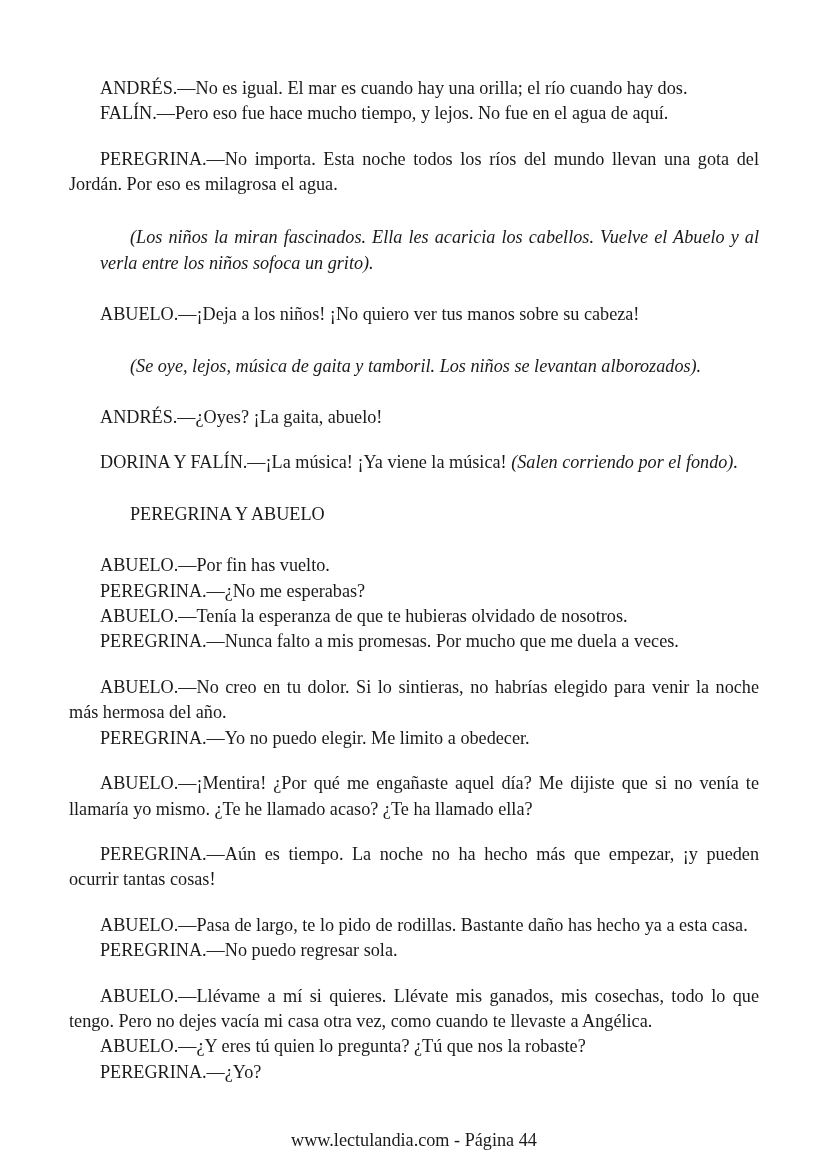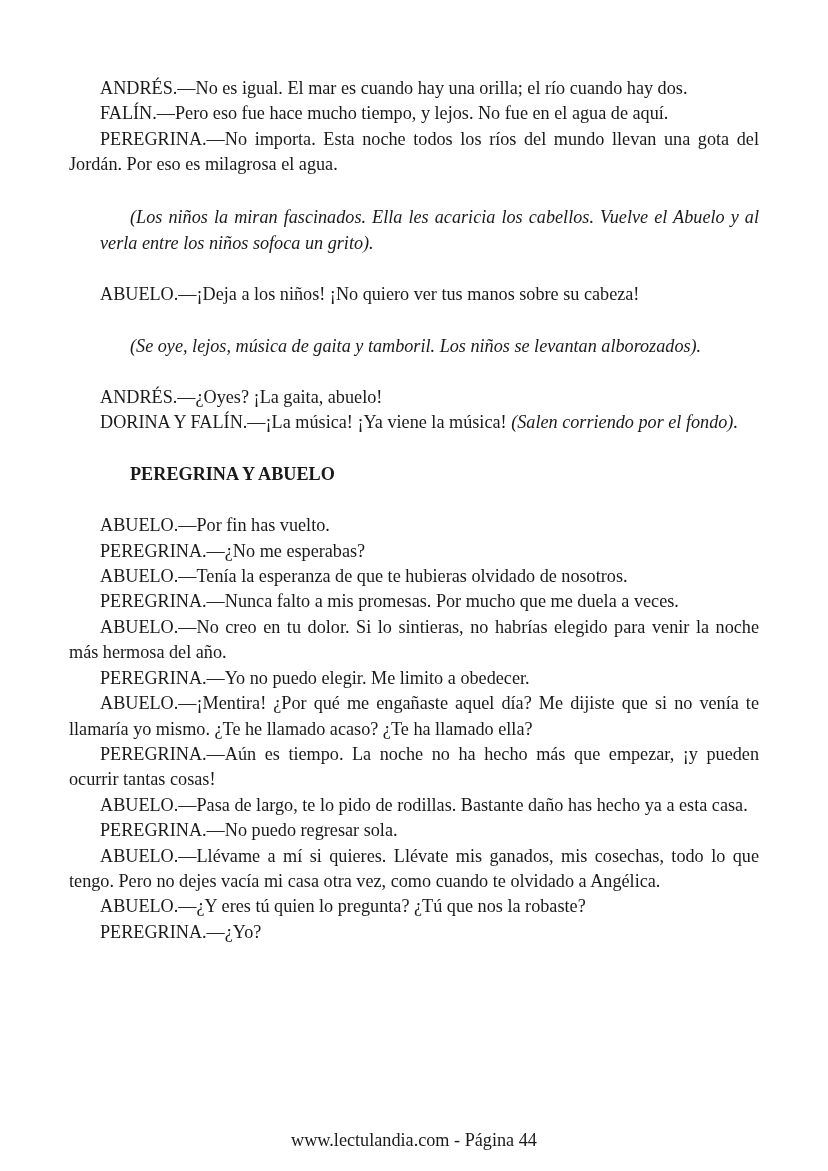--- a/index.html
+++ b/index.html
@@ -4,27 +4,27 @@
 <style>
   html, body { margin: 0; padding: 0; background: #ffffff; }
   body {
     width: 828px; height: 1171px; position: relative; overflow: hidden;
     font-family: "Liberation Serif", serif; color: #1a1a1a;
     font-size: 18.2px;
   }
   .page { position: absolute; left: 69px; top: 76px; width: 690px; }
   p { margin: 0; line-height: 25.4px; text-align: justify; }
   .dlg { text-indent: 31px; }
-  .dlg.last { text-align-last: left; }
+  .dlg.last { text-align-last: left; margin-top: 20px; }
   .stage {
     font-style: italic; padding-left: 31px; text-indent: 30px;
     line-height: 26px;
   }
   .gap { height: 26px; }
-  .scene { text-indent: 61px; font-weight: bold; }
+  .scene { text-indent: 61px; }
   i { }
   .footer {
     position: absolute; left: 0; right: 0; top: 1130px;
     text-align: center; font-size: 18.2px;
   }
 </style>
 </head>
 <body>
 
 <div class="page">
@@ -52,20 +52,20 @@
   <p class="dlg"><span>ABUELO.</span><span>—Por fin has vuelto.</span></p>
   <p class="dlg"><span>PEREGRINA.</span><span>—¿No me esperabas?</span></p>
   <p class="dlg"><span>ABUELO.</span><span>—Tenía la esperanza de que te hubieras olvidado de nosotros.</span></p>
   <p class="dlg"><span>PEREGRINA.</span><span>—Nunca falto a mis promesas. Por mucho que me duela a veces.</span></p>
   <p class="dlg last"><span>ABUELO.</span><span>—No creo en tu dolor. Si lo sintieras, no habrías elegido para venir la noche más hermosa del año.</span></p>
   <p class="dlg"><span>PEREGRINA.</span><span>—Yo no puedo elegir. Me limito a obedecer.</span></p>
   <p class="dlg last"><span>ABUELO.</span><span>—¡Mentira! ¿Por qué me engañaste aquel día? Me dijiste que si no venía te llamaría yo mismo. ¿Te he llamado acaso? ¿Te ha llamado ella?</span></p>
   <p class="dlg last"><span>PEREGRINA.</span><span>—Aún es tiempo. La noche no ha hecho más que empezar, ¡y pueden ocurrir tantas cosas!</span></p>
   <p class="dlg last"><span>ABUELO.</span><span>—Pasa de largo, te lo pido de rodillas. Bastante daño has hecho ya a esta casa.</span></p>
   <p class="dlg"><span>PEREGRINA.</span><span>—No puedo regresar sola.</span></p>
-  <p class="dlg last"><span>ABUELO.</span><span>—Llévame a mí si quieres. Llévate mis ganados, mis cosechas, todo lo que tengo. Pero no dejes vacía mi casa otra vez, como cuando te olvidado a Angélica.</span></p>
+  <p class="dlg last"><span>ABUELO.</span><span>—Llévame a mí si quieres. Llévate mis ganados, mis cosechas, todo lo que tengo. Pero no dejes vacía mi casa otra vez, como cuando te llevaste a Angélica.</span></p>
   <p class="dlg"><span>ABUELO.</span><span>—¿Y eres tú quien lo pregunta? ¿Tú que nos la robaste?</span></p>
   <p class="dlg"><span>PEREGRINA.</span><span>—¿Yo?</span></p>
 </div>
 
 <div class="footer">
   <span>www.lectulandia.com - Página 44</span>
 </div>
 
 </body></html>

